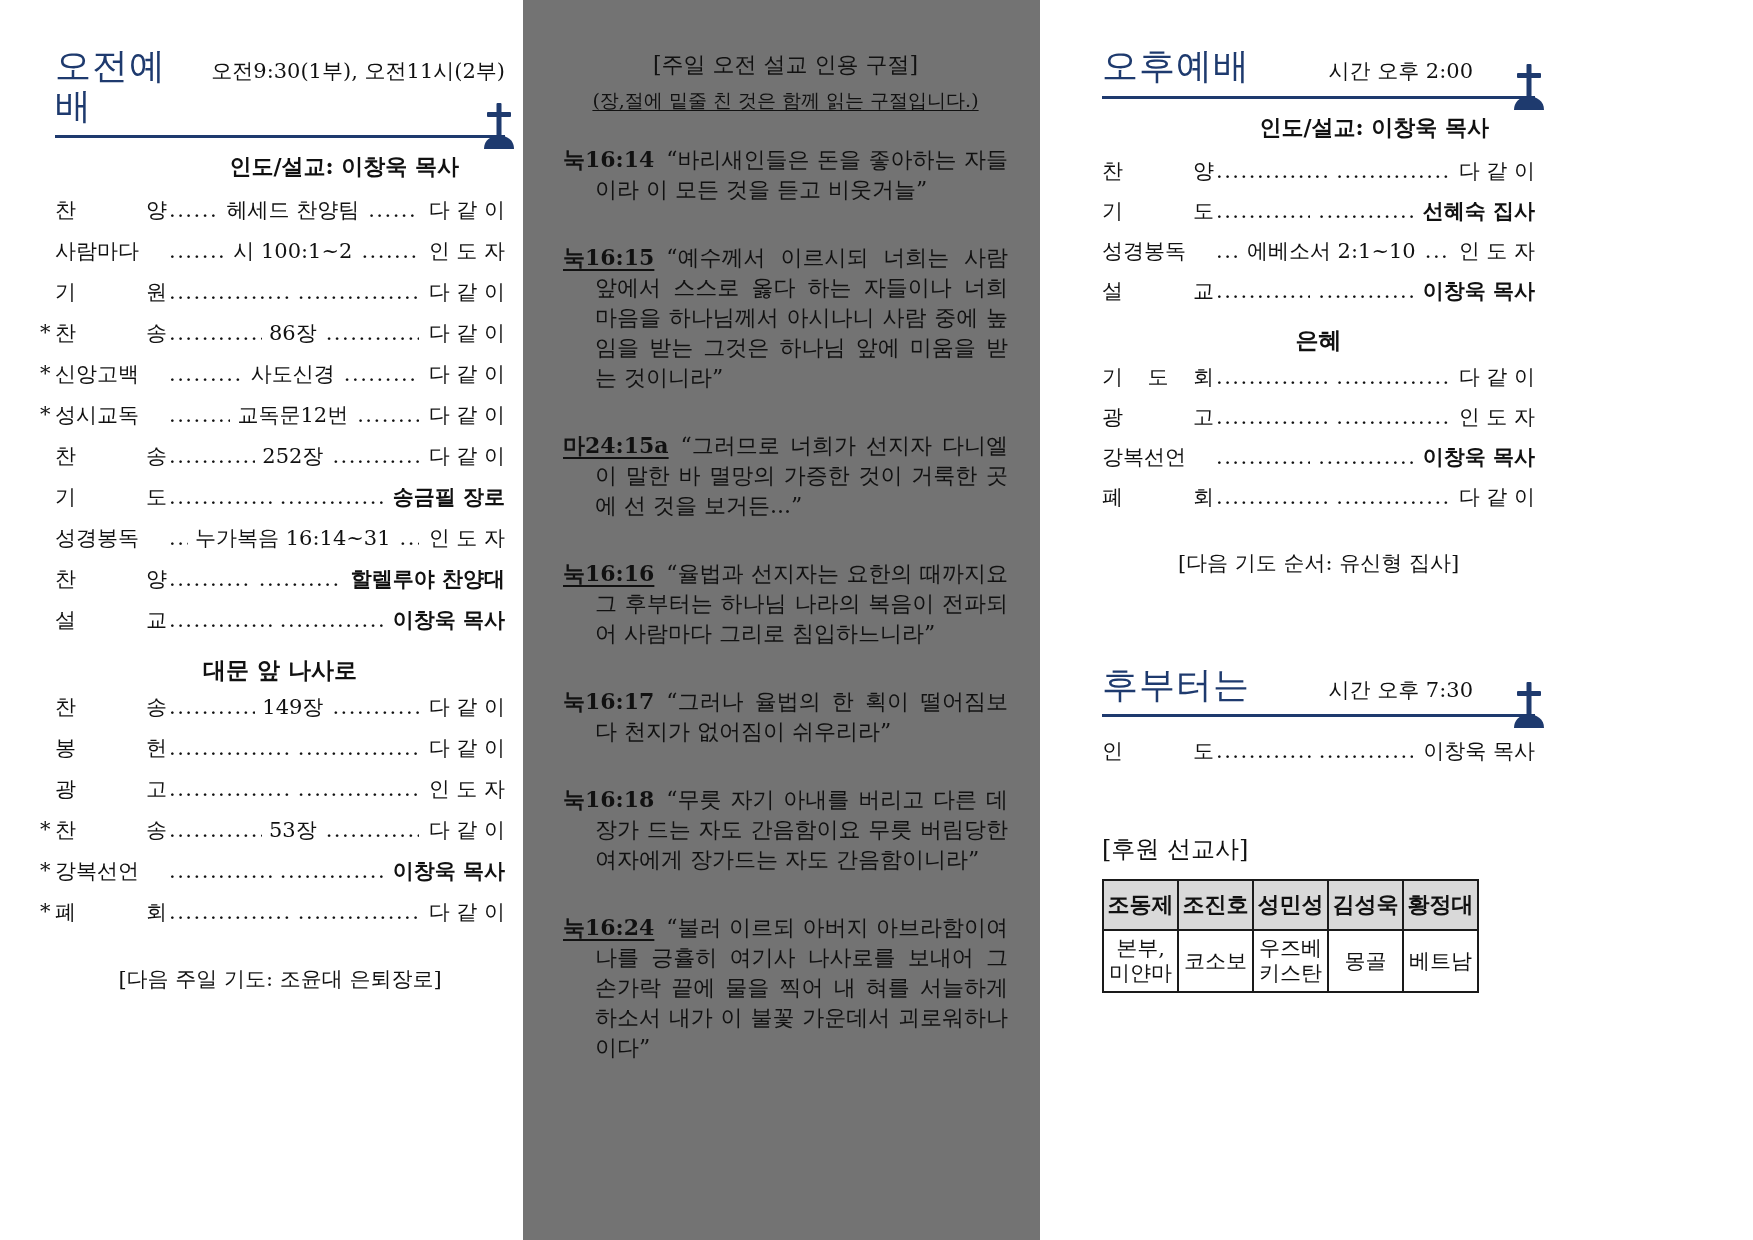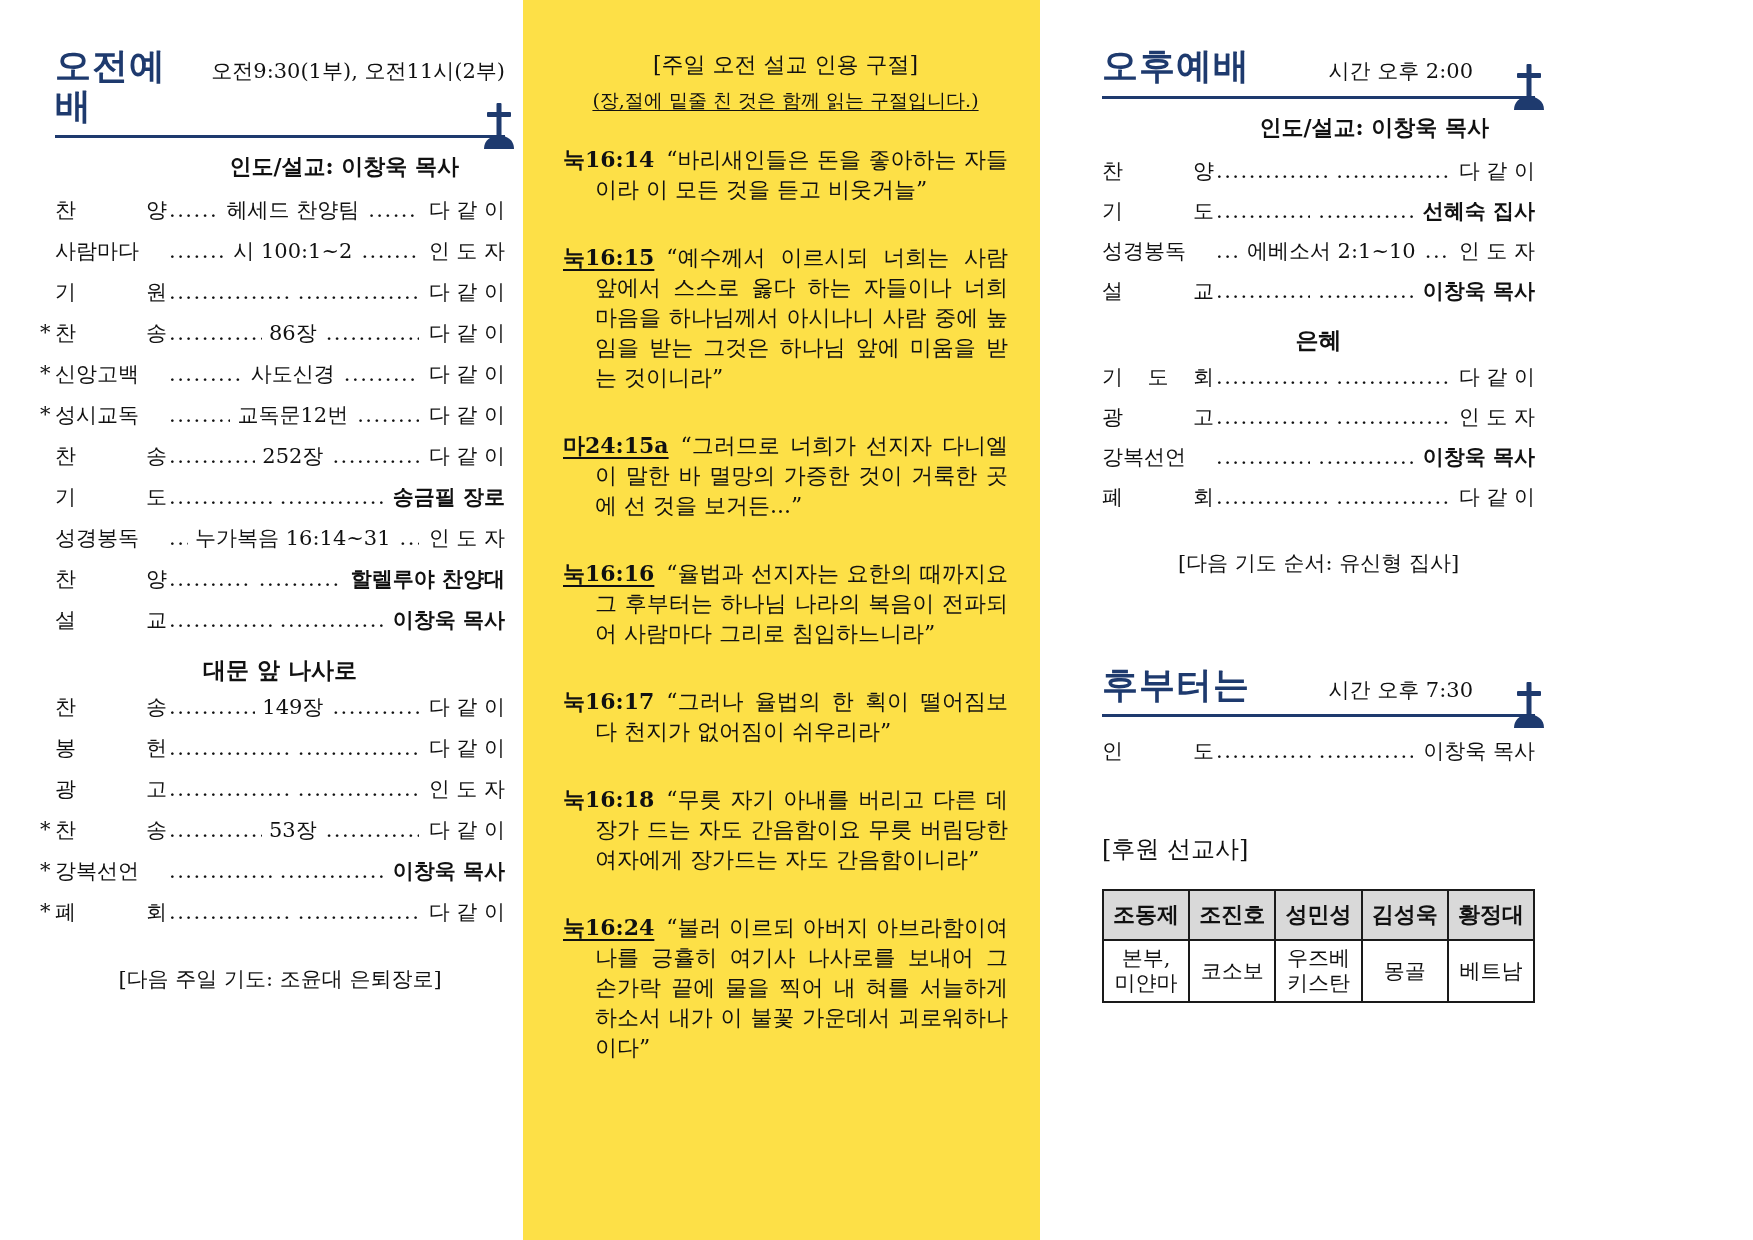--- a/index.html
+++ b/index.html
@@ -4,27 +4,27 @@
 <style>
   html,body { margin:0; padding:0; }
   body {
     width:1753px; height:1240px; background:#ffffff;
     font-family:"DejaVu Serif", serif; color:#111111;
     overflow:hidden;
   }
   .page { display:flex; width:1753px; height:1240px; }
 
   .col-left  { width:523px; box-sizing:border-box; padding:46px 18px 0 55px; }
-  .col-mid   { width:624px; box-sizing:border-box; padding:50px 32px 0 40px; background:#fde047; }
+  .col-mid   { width:624px; box-sizing:border-box; padding:50px 32px 0 40px; background:#737373; }
   .col-right { width:713px; box-sizing:border-box; padding:46px 218px 0 62px; }
 
   
   .sec-header { display:flex; align-items:baseline; border-bottom:3px solid #1e3a6e;
                 padding-bottom:10px; position:relative; }
-  .sec-title  { font-family:"DejaVu Sans", sans-serif; font-weight:bold; font-size:36px;
+  .sec-title  { font-family:"DejaVu Sans", sans-serif; font-weight:normal; font-size:36px;
                 color:#1e3a6e; letter-spacing:1px; line-height:1.1; }
   .sec-time   { font-size:21px; white-space:nowrap; }
   .col-left  .sec-time { margin-left:34px; }
   .col-right .sec-time { margin-left:auto; margin-right:62px; }
   .cross-icon { position:absolute; right:-12px; bottom:-14px; width:36px; height:46px; }
   .cross-icon svg { display:block; }
 
   .conductor { margin-top:14px; text-align:right; padding-right:46px;
                font-weight:bold; font-size:22px; }
 
@@ -57,21 +57,21 @@
   .quote { font-size:22px; line-height:30px; text-align:justify;
            margin:0 0 37px 0; padding-left:32px; text-indent:-32px; }
   .qref { margin-right:12px;font-weight:bold; }
   .qref.u { text-decoration:underline; text-underline-offset:4px; }
 
   
   .wed-section { margin-top:88px; }
   .wed-order { margin-top:20px; }
   .support-heading { font-size:24px; }
   .missionaries { margin-top:56px; }
-  .mtable { margin-top:24px; width:433px; border-collapse:collapse; table-layout:fixed; }
+  .mtable { margin-top:14px; width:377px; border-collapse:collapse; table-layout:fixed; }
   .mtable th { border:2px solid #1a1a1a; background:#d9d9d9;
                font-family:"DejaVu Sans", sans-serif; font-weight:bold; font-size:22px;
                height:46px; text-align:center; }
   .mtable td { border:2px solid #1a1a1a; font-size:21px; text-align:center;
                white-space:pre-line; line-height:25px; height:58px; vertical-align:middle; }
   .churches { margin-top:46px; }
   .church-item { font-family:"DejaVu Sans", sans-serif; font-weight:bold;
                  font-size:23px; line-height:37px; padding-left:12px; }
   .churches .support-heading { margin-bottom:6px; }
 </style>

